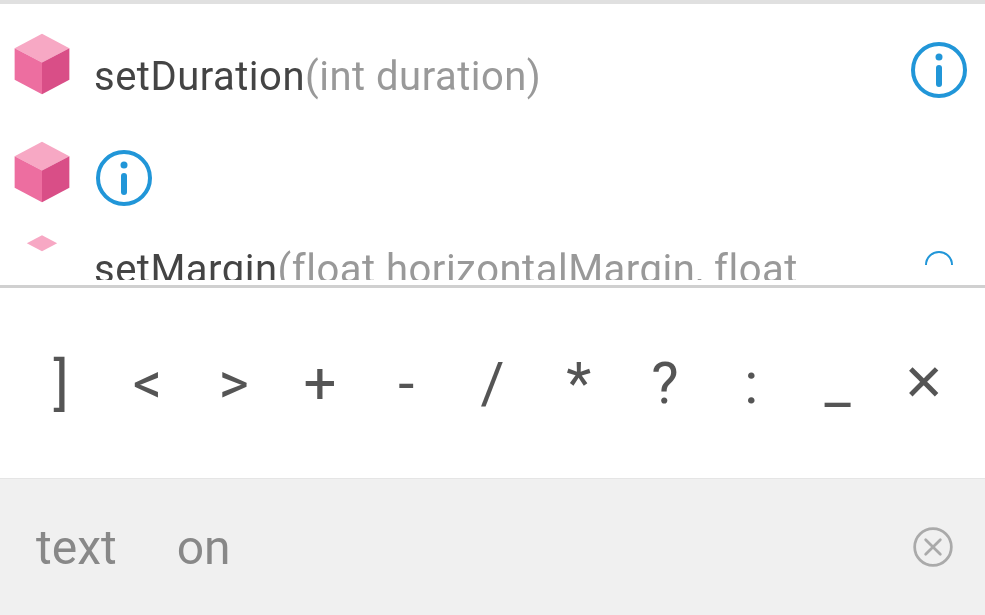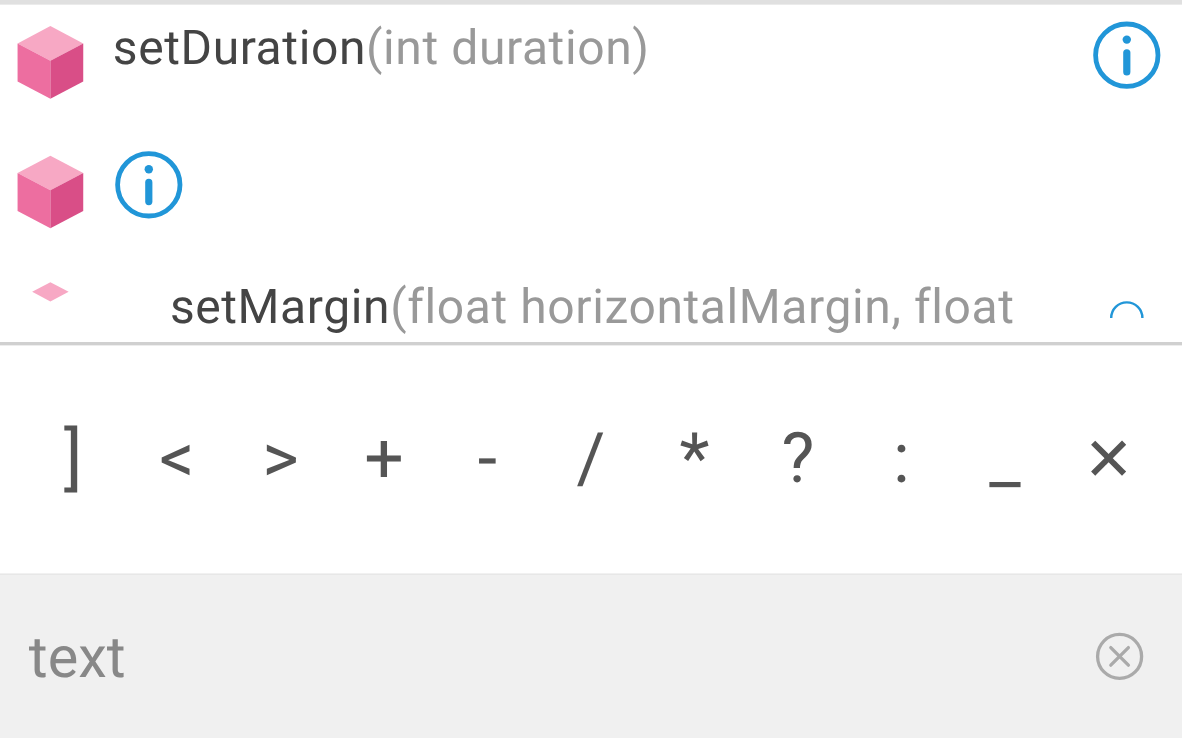--- a/index.html
+++ b/index.html
@@ -20,21 +20,21 @@
       background: #e0e0e0;
       width: 100%;
     }
     .suggestions-area {
       height: 281px;
       overflow: hidden;
       background: #ffffff;
     }
     .suggestion-item {
       display: flex;
-      align-items: flex-start;
+      align-items: flex-end;
       padding: 12px 16px 12px 6px;
       gap: 16px;
       height: 108px;
     }
     .cube-icon {
       width: 72px;
       height: 72px;
       flex-shrink: 0;
     }
     .suggestion-text {
@@ -62,22 +62,21 @@
       align-items: flex-start;
       padding: 12px 16px 0 6px;
       gap: 16px;
       height: 60px;
       overflow: hidden;
     }
     .partial-item .cube-icon {
       margin-top: 0;
     }
     .partial-item .suggestion-text {
-      margin-top: 0;
-      text-align: center;
+      margin-top: 14px;
     }
     .mid-divider {
       height: 3px;
       background: #d0d0d0;
       width: 100%;
     }
     .symbol-bar {
       height: 190px;
       background: #ffffff;
       display: flex;
@@ -99,21 +98,21 @@
     }
     .symbol-key.close-key {
       font-size: 50px;
     }
     .word-bar {
       height: 137px;
       background: #f0f0f0;
       border-top: 1px solid #e5e5e5;
       display: flex;
       align-items: center;
-      padding: 0 24px;
+      padding: 0 36px;
       position: relative;
     }
     .word-suggestion {
       font-size: 48px;
       color: #888888;
       margin-right: 60px;
       cursor: pointer;
     }
     .clear-button {
       position: absolute;
@@ -189,20 +188,21 @@
   <div class="symbol-key">/</div>
   <div class="symbol-key">*</div>
   <div class="symbol-key">?</div>
   <div class="symbol-key">:</div>
   <div class="symbol-key">_</div>
   <div class="symbol-key close-key">✕</div>
 </div>
 
 <div class="word-bar">
   <div class="word-suggestion">text</div>
+  <div class="word-suggestion">on</div>
   <div class="clear-button">
     <svg viewBox="0 0 48 48" width="44" height="44">
       <circle cx="24" cy="24" r="20" fill="none" stroke="#aaaaaa" stroke-width="3"></circle>
       <line x1="16" y1="16" x2="32" y2="32" stroke="#aaaaaa" stroke-width="3" stroke-linecap="round"></line>
       <line x1="32" y1="16" x2="16" y2="32" stroke="#aaaaaa" stroke-width="3" stroke-linecap="round"></line>
     </svg>
   </div>
 </div>
 
 </body></html>

